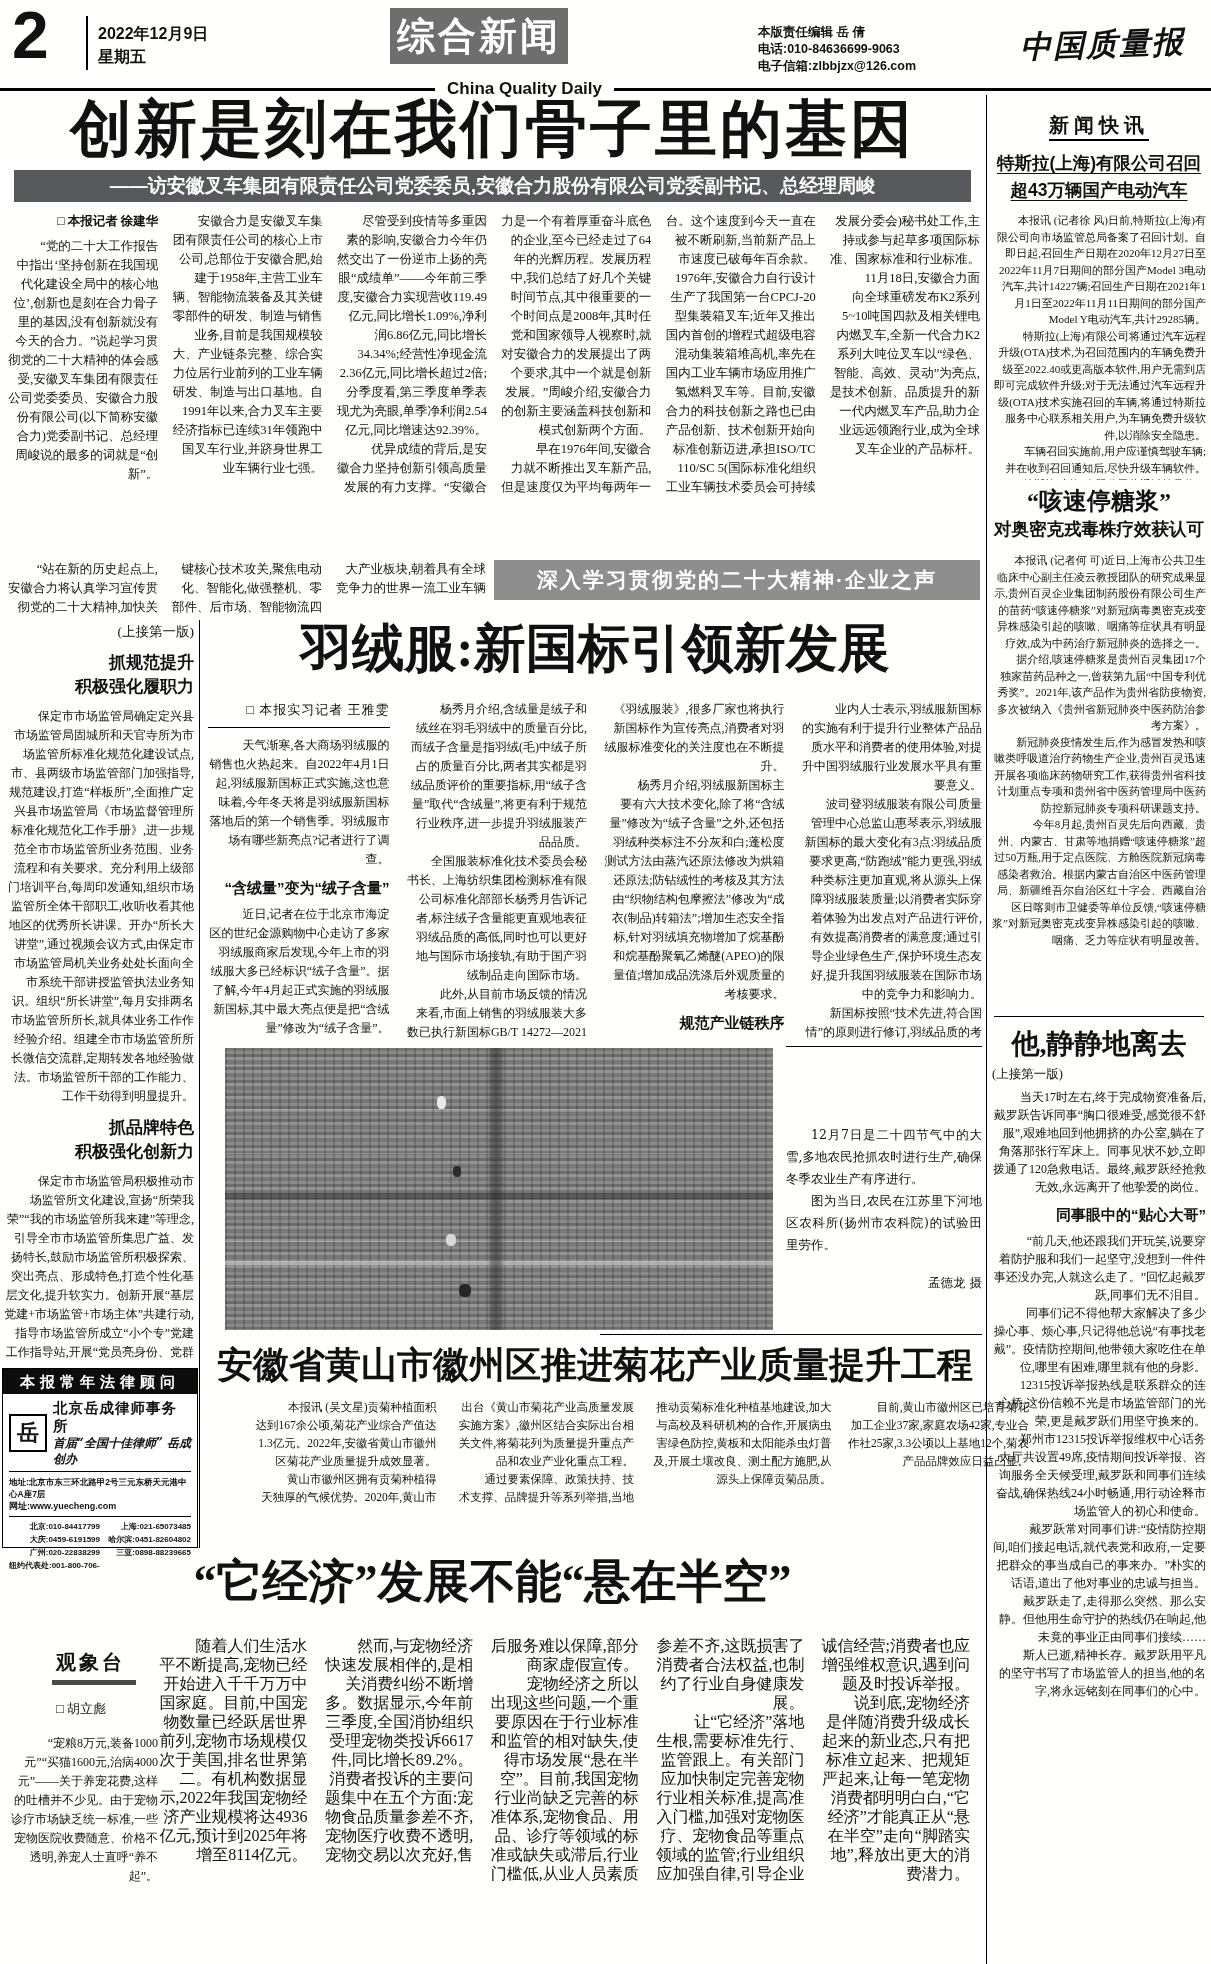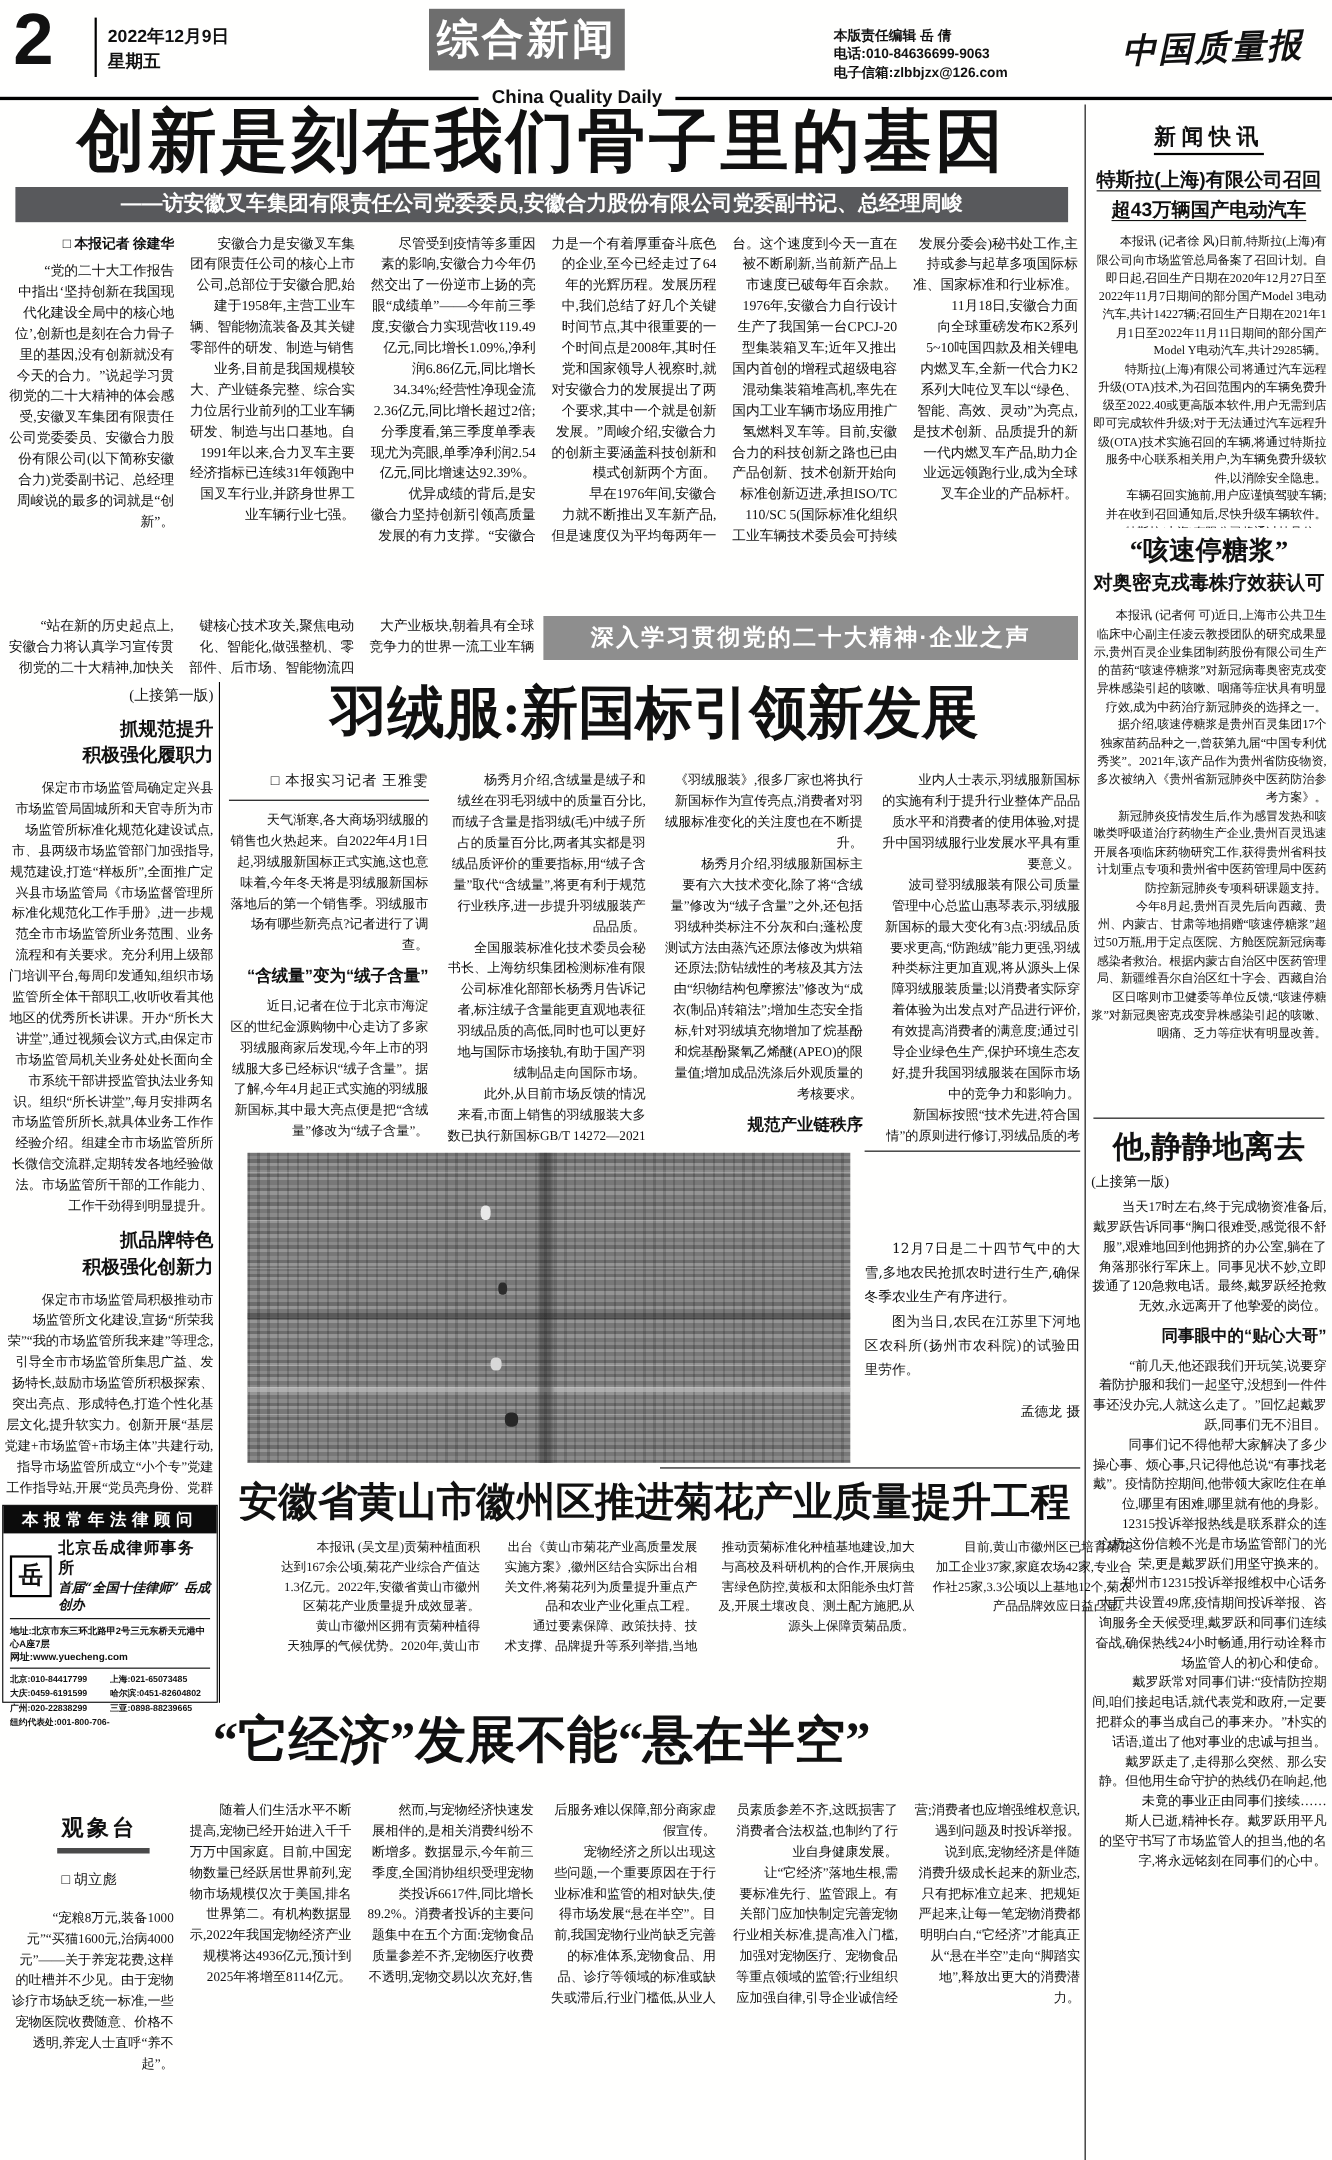--- a/index.html
+++ b/index.html
@@ -44,21 +44,21 @@
       text-align:center;letter-spacing:5px;}
   .legal-in{padding:5px 6px 0 6px;}
   .firm-row{display:flex;align-items:center;gap:6px;border-bottom:1px solid #000;padding-bottom:4px;}
   .firm-logo{width:34px;height:34px;border:2px solid #000;font:900 22px/32px "DejaVu Serif",serif;
       text-align:center;flex:0 0 auto;}
   .firm-name{font:700 14.5px/18px "Liberation Serif",serif;letter-spacing:1px;}
   .firm-sub{font:700 12px/16px "DejaVu Serif",serif;font-style:italic;}
   .legal-addr{font:700 8.5px/12px "Liberation Sans",sans-serif;margin-top:4px;}
   .legal-web{font:700 9px/13px "Liberation Sans",sans-serif;border-bottom:1px solid #000;padding-bottom:3px;}
   .legal-tels{margin-top:3px;font:700 8px/13px "Liberation Sans",sans-serif;display:flex;flex-wrap:wrap;}
-  .legal-tels span{width:50%;white-space:nowrap;overflow:hidden;}
+  .legal-tels span{width:50%;white-space:nowrap;overflow:hidden;text-align:right;}
   
   .dj-headline{left:205px;top:620px;width:780px;text-align:center;
       font:900 52px/1.1 "Liberation Serif","DejaVu Serif",serif;}
   .dj-body{left:208px;top:700px;width:774px;height:344px;column-count:4;column-gap:16px;
       font-size:12px;line-height:19px;text-align:justify;overflow:hidden;}
   .dj-byline{text-indent:0 !important;font-size:13px;border-bottom:1.5px solid #000;
       padding-bottom:8px;margin-bottom:8px !important;letter-spacing:1px;}
   .inhead{font:900 15px/22px "Liberation Sans",sans-serif;text-align:center;
       text-indent:0 !important;margin:8px 0 6px !important;}
   
@@ -83,22 +83,22 @@
   .chry-body{left:208px;top:1398px;width:774px;height:150px;column-count:4;column-gap:16px;
       font-size:11.5px;line-height:18px;text-align:justify;overflow:hidden;margin-left:47px;}
   
   .pet-headline{left:0;top:1556px;width:985px;text-align:center;
       font:900 46px/1.15 "Liberation Serif","DejaVu Serif",serif;}
   .pet-label{left:56px;top:1650px;font:900 20px/24px "Liberation Sans",sans-serif;letter-spacing:3px;}
   .pet-label-bar{left:52px;top:1680px;width:84px;height:5px;background:#4a4a4a;}
   .pet-byline{left:56px;top:1700px;font-size:13px;}
   .pet-colA{left:6px;top:1734px;width:152px;height:228px;font-size:12px;line-height:19px;
       text-align:justify;overflow:hidden;}
-  .pet-rest{left:168px;top:1636px;width:814px;height:326px;column-count:5;column-gap:14px;
-      font-size:12px;line-height:19px;text-align:justify;overflow:hidden;}
+  .pet-rest{left:156px;top:1636px;width:814px;height:326px;column-count:5;column-gap:14px;
+      font-size:16px;line-height:19px;text-align:justify;overflow:hidden;}
   
   .sb-divider{left:986px;top:95px;width:1px;height:1869px;background:#000;}
   .sb{left:992px;width:214px;}
   .flash{top:112px;text-align:center;}
   .flash span{font:900 20px/26px "Liberation Sans",sans-serif;letter-spacing:5px;
       border-bottom:2.5px solid #000;padding-bottom:3px;}
   .tesla-h{top:150px;text-align:center;font:900 17.5px/27px "Liberation Sans",sans-serif;
       text-decoration:underline;text-underline-offset:4px;}
   .sbtxt{font-size:11px;line-height:16.5px;text-align:justify;overflow:hidden;}
   .tesla-b{top:212px;height:268px;}

